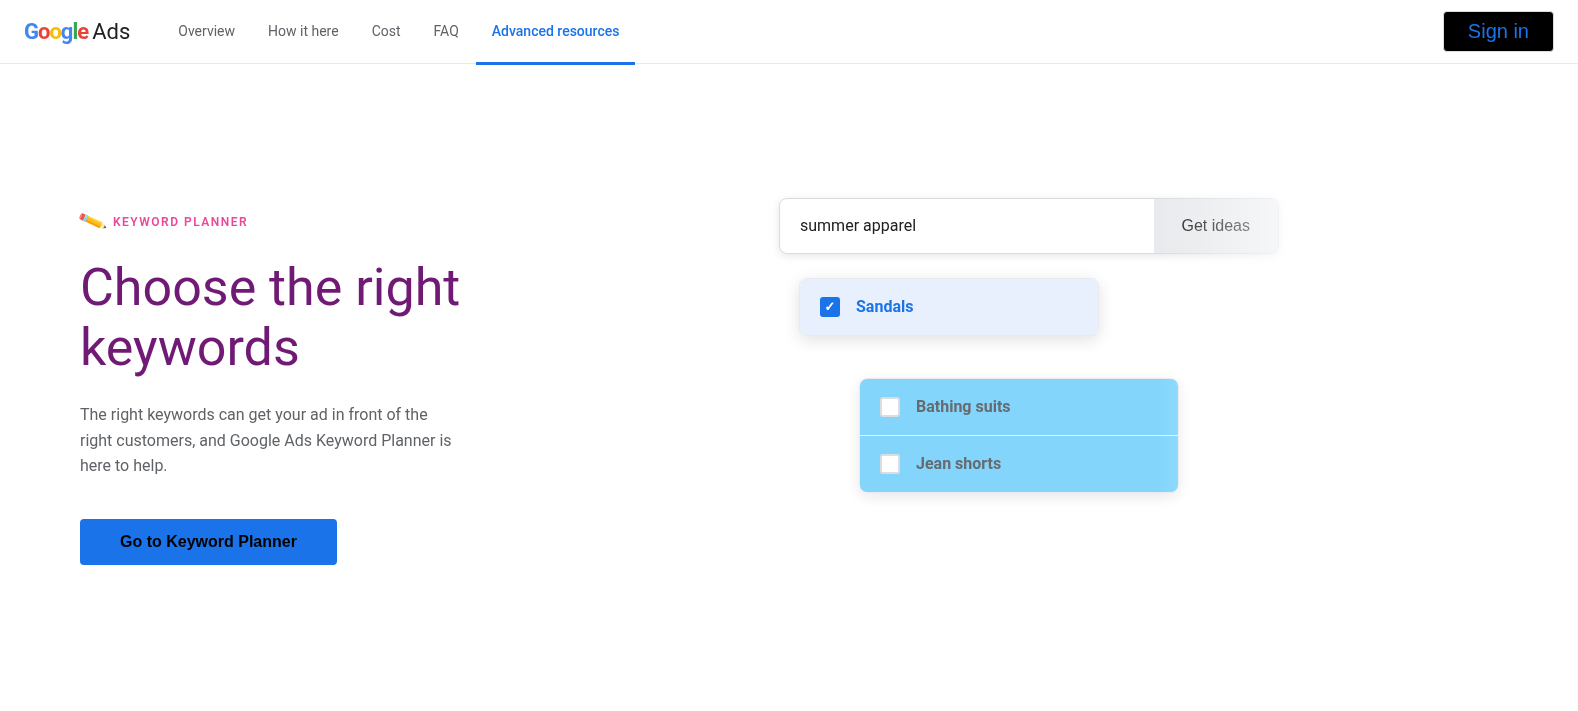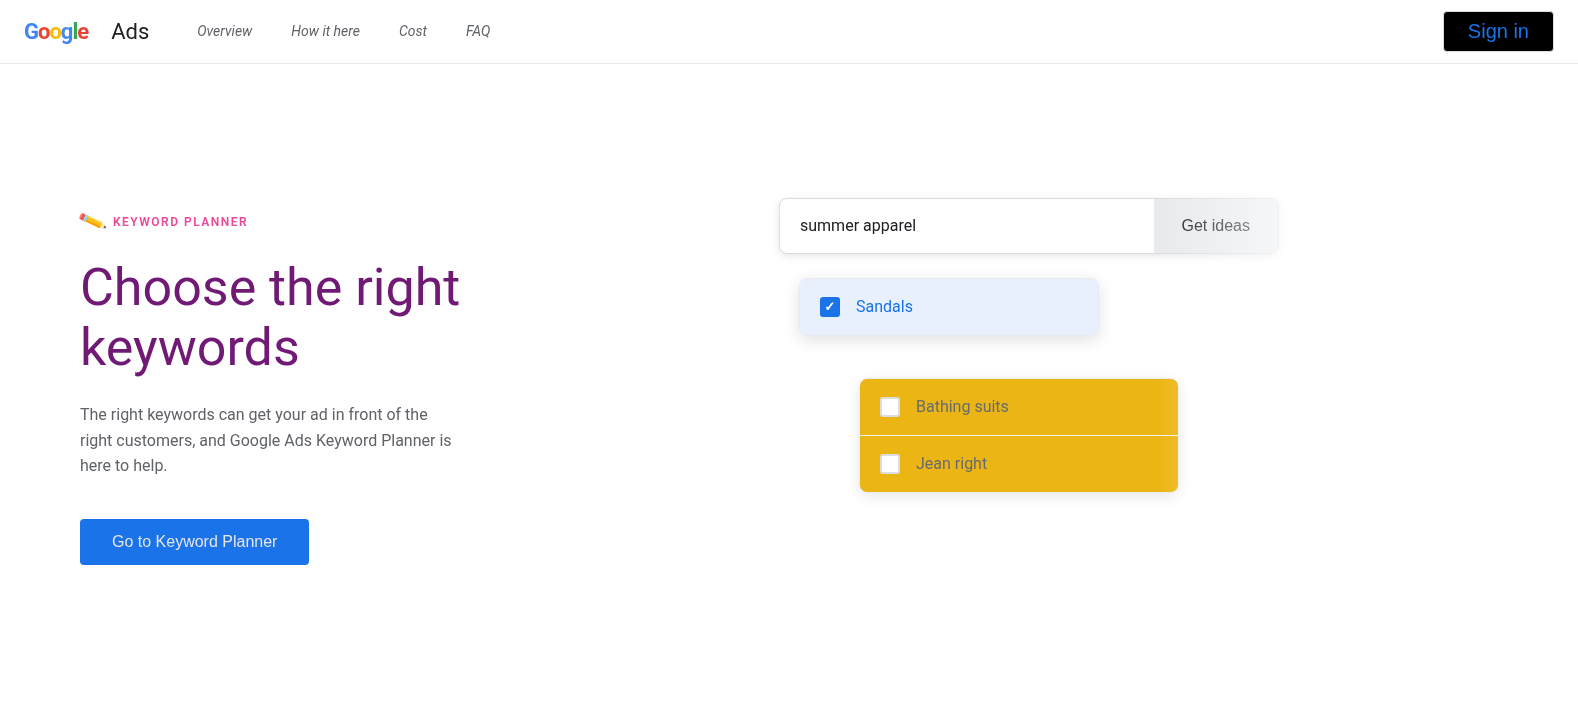--- a/index.html
+++ b/index.html
@@ -27,28 +27,26 @@
       letter-spacing: -1px;
     }
     .g-blue { color: #4285F4; }
     .g-red { color: #EA4335; }
     .g-yellow { color: #FBBC05; }
     .g-green { color: #34A853; }
     .nav-ads {
       font-size: 22px;
       font-weight: 400;
       color: #202124;
-      margin-left: 19px;
     }
     .nav-links {
       display: flex;
       align-items: center;
-      gap: 7px;
+      gap: 1px;
       flex: 1;
-      font-style: italic;
     }
     .nav-link {
       padding: 0 16px;
       height: 64px;
       display: flex;
       align-items: center;
       font-size: 14px;
       color: #5f6368;
       text-decoration: none;
       cursor: pointer;
@@ -114,26 +112,26 @@
     }
     .description {
       font-size: 16px;
       color: #5f6368;
       line-height: 1.6;
       margin-bottom: 40px;
       max-width: 380px;
     }
     .cta-button {
       background: #1a73e8;
-      color: #e5e5e5;
+      color: #000000;
       border: none;
       border-radius: 4px;
-      padding: 14px 32px;
-      font-size: 16px;
-      font-weight: 400;
+      padding: 14px 40px;
+      font-size: 16px;
+      font-weight: 700;
       cursor: pointer;
       text-decoration: none;
       display: inline-block;
     }
 
     
     .right-content {
       flex: 1;
       display: flex;
       justify-content: center;
@@ -195,21 +193,21 @@
       box-shadow: 0 4px 16px rgba(0,0,0,0.12);
       z-index: 4;
       overflow: hidden;
     }
 
     .result-item {
       display: flex;
       align-items: center;
       padding: 18px 20px;
       gap: 16px;
-      background: #eab308;
+      background: #7dd3fc;
     }
     .result-item.checked {
       background: #e8f0fe;
     }
     .result-item + .result-item {
       border-top: 1px solid #f1f3f4;
     }
 
     .checkbox-box {
       width: 20px;
@@ -227,21 +225,21 @@
       border-color: #1a73e8;
     }
     .check-mark {
       color: #fff;
       font-size: 13px;
       font-weight: 700;
       line-height: 1;
     }
     .result-label {
       font-size: 16px;
-      font-weight: 400;
+      font-weight: 700;
     }
     .result-label.blue { color: #1a73e8; }
     .result-label.gray { color: #5f6368; }
 
     
     .results-card-2 {
       position: absolute;
       top: 200px;
       left: 80px;
       width: 320px;
@@ -281,20 +279,21 @@
       <span class="g-blue">G</span><span class="g-red">o</span><span class="g-yellow">o</span><span class="g-blue">g</span><span class="g-green">l</span><span class="g-red">e</span>
     </span>
     <span class="nav-ads">Ads</span>
   </a>
 
   <div class="nav-links">
     <a class="nav-link">Overview</a>
     <a class="nav-link">How it here</a>
     <a class="nav-link">Cost</a>
     <a class="nav-link">FAQ</a>
+    <a class="nav-link active">Advanced resources</a>
   </div>
 
   <button class="nav-sign-in">Sign in</button>
 </nav>
 
 <div class="main-content">
 
   <div class="left-content">
     <div class="keyword-planner-label">
       <span class="pencil-icon">✏️</span>
@@ -325,21 +324,21 @@
         </div>
       </div>
 
       <div class="results-card-2">
         <div class="result-item">
           <div class="checkbox-box"></div>
           <span class="result-label gray">Bathing suits</span>
         </div>
         <div class="result-item">
           <div class="checkbox-box"></div>
-          <span class="result-label gray">Jean right</span>
+          <span class="result-label gray">Jean shorts</span>
         </div>
       </div>
 
       <div class="fade-overlay"></div>
       <div class="fade-overlay-bottom"></div>
     </div>
   </div>
 
 </div>
 

